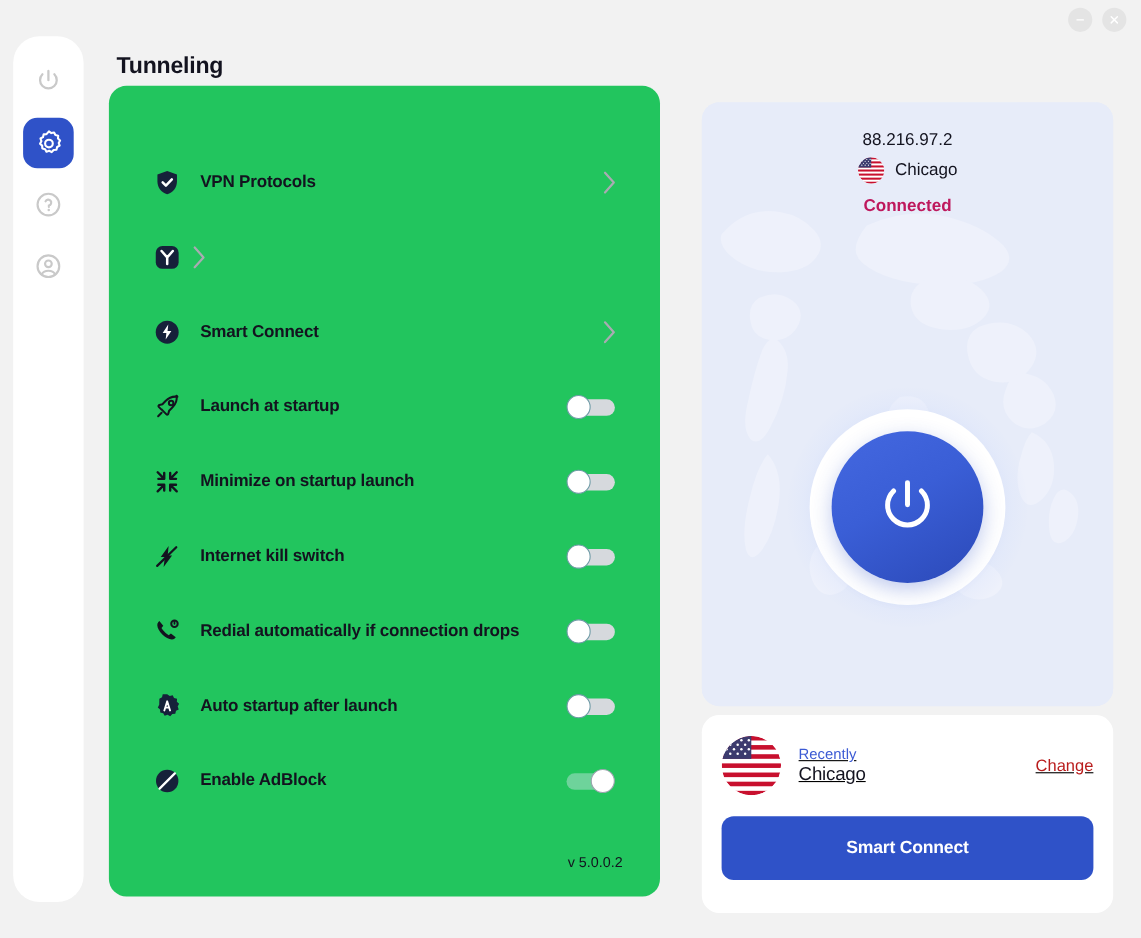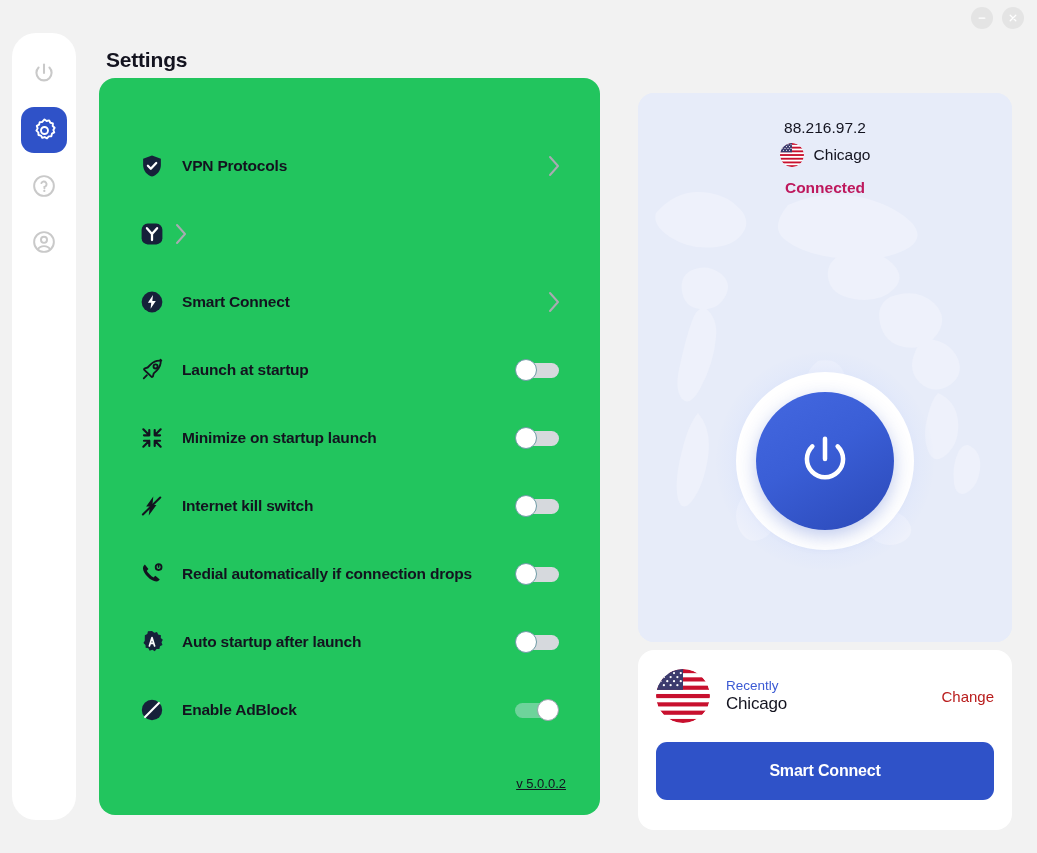--- a/index.html
+++ b/index.html
@@ -69,21 +69,21 @@
   .toggle .knob {
     position: absolute; left: 0; top: 0;
     width: 22px; height: 22px; border-radius: 50%;
     background: #ffffff; border: 1.4px solid #6f9ba6;
   }
   .toggle.on .track { background: #6ed39b; left: 0; right: auto; width: 36px; }
   .toggle.on .knob { left: auto; right: 0; border-color: #9aa3ad; }
 
   .version {
     position: absolute; right: 34px; bottom: 24px;
-    font-size: 13px; color: #13131f; text-decoration: underline;
+    font-size: 13px; color: #13131f;
   }
 
   
   .map-panel {
     position: absolute; left: 638px; top: 93px;
     width: 374px; height: 549px;
     border-radius: 16px; overflow: hidden;
     background: #e7ecf9;
   }
   .map-panel .worldmap { position: absolute; inset: 0; }
@@ -120,21 +120,21 @@
     box-shadow: 0 6px 18px rgba(47,82,200,0.30);
   }
 
   
   .bottom-card {
     position: absolute; left: 638px; top: 650px;
     width: 374px; height: 180px;
     background: #ffffff; border-radius: 16px;
     padding: 14px 18px 18px 18px;
   }
-  .recent-row { display: flex; align-items: center; height: 64px; }
+  .recent-row { display: flex; align-items: center; height: 64px; text-decoration: underline; }
   .recent-texts { margin-left: 16px; display: flex; flex-direction: column; gap: 1px; }
   .recent-label { font-size: 13.5px; color: #3b5ad4; }
   .recent-city { font-size: 17px; color: #13131f; letter-spacing: -0.2px; }
   .change-link { margin-left: auto; font-size: 15px; color: #b91c1c; }
   .smart-btn {
     margin-top: 14px; width: 100%; height: 58px; border-radius: 11px;
     background: #2f52c8; color: #ffffff;
     font-size: 16px; font-weight: bold; letter-spacing: -0.2px;
     display: flex; align-items: center; justify-content: center;
     border: none; font-family: "Liberation Sans", sans-serif;
@@ -184,21 +184,21 @@
 
     <div class="sb-item">
       <svg width="26" height="26" viewBox="0 0 24 24">
         <circle cx="12" cy="12" r="9.1" fill="none" stroke="#c9c9c9" stroke-width="1.8"></circle>
         <circle cx="12" cy="10" r="2.8" fill="none" stroke="#c9c9c9" stroke-width="1.8"></circle>
         <path d="M6.5 18.6 a5.9 4.4 0 0 1 11 0" fill="none" stroke="#c9c9c9" stroke-width="1.8" stroke-linecap="round"></path>
       </svg>
     </div>
   </div>
 
-  <div class="page-title">Settings</div>
+  <div class="page-title">Tunneling</div>
 
   <div class="settings-card">
     <div class="rows">
 
       <div class="row">
         <div class="row-icon">
           <svg width="26" height="26" viewBox="0 0 24 24">
             <path d="M12 2.2 L20.2 5.2 V11 c0 5.4-3.6 9.2-8.2 10.8C7.4 20.2 3.8 16.4 3.8 11 V5.2z" fill="#16213a"></path>
             <path d="M8.2 11.8 l2.7 2.7 5-5.2" stroke="#ffffff" stroke-width="2.1" fill="none" stroke-linecap="round" stroke-linejoin="round"></path>
           </svg>

